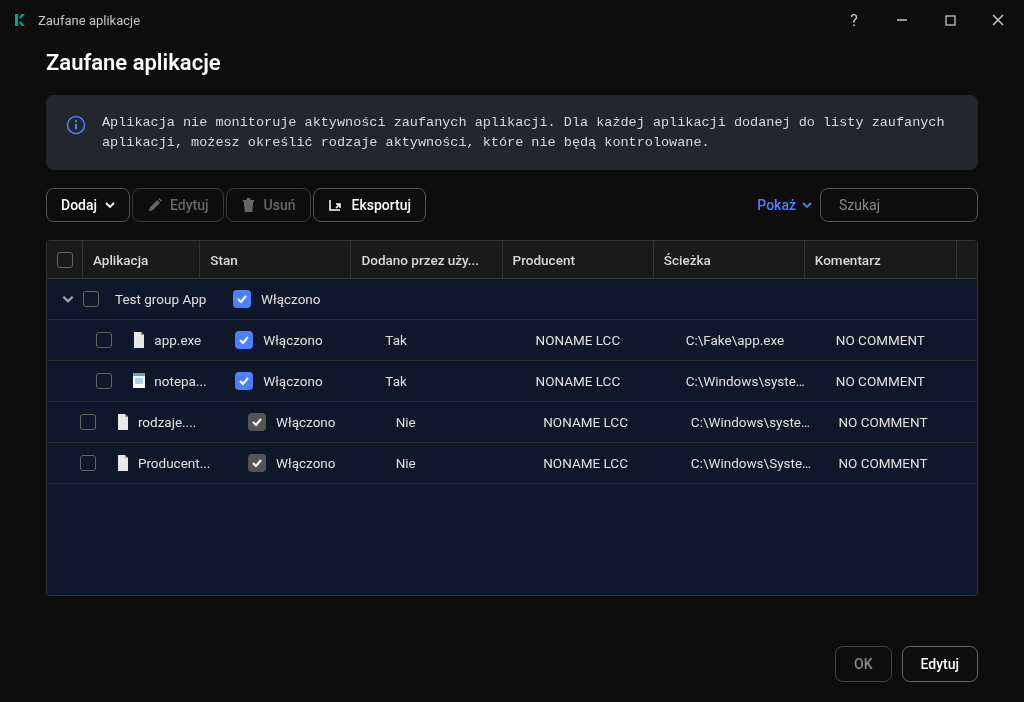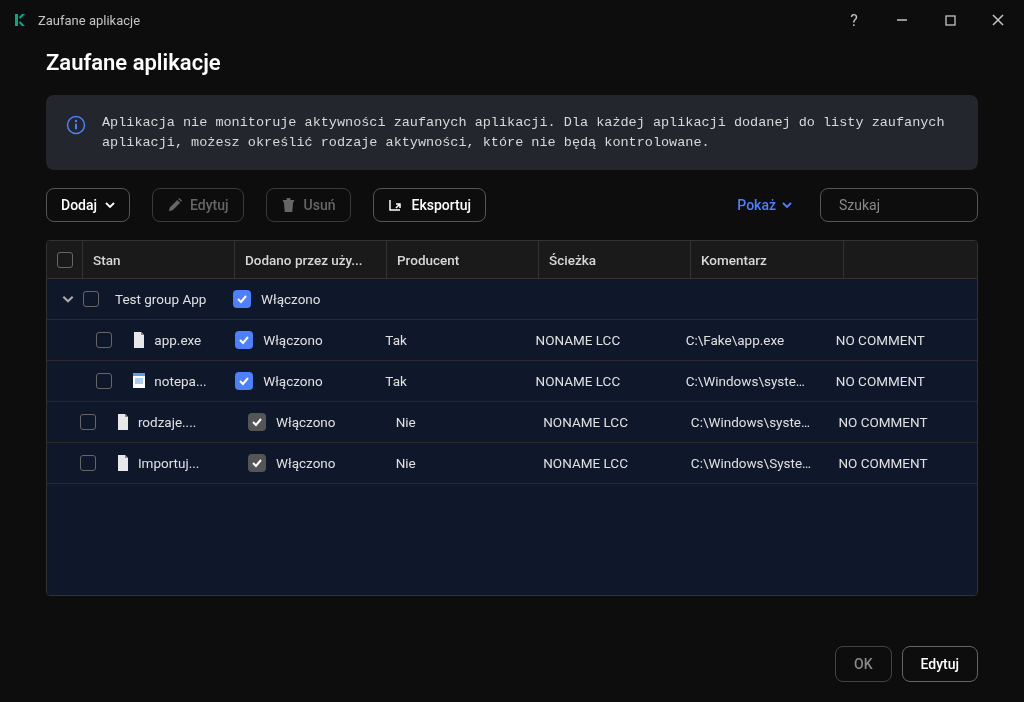--- a/index.html
+++ b/index.html
@@ -11,21 +11,21 @@
 .titlebar-controls { display: flex; align-items: center; gap: 20px; }
 .titlebar-btn { width: 28px; height: 28px; display: flex; align-items: center; justify-content: center; color: #c4c4c4; cursor: pointer; }
 
 .content { padding: 10px 46px 20px 46px; }
 .page-title { font-size: 22px; font-weight: 600; color: #fff; margin-bottom: 20px; }
 
 .info-banner { background: #23272d; border-radius: 8px; padding: 18px 20px; display: flex; gap: 16px; margin-bottom: 18px; }
 .info-icon { flex-shrink: 0; color: #4d7fff; margin-top: 2px; }
 .info-text { font-size: 13.5px; line-height: 1.45; color: #d8d8d8; font-family: Liberation Mono, monospace; }
 
-.toolbar { display: flex; align-items: center; gap: 22px; margin-bottom: 18px; }
+.toolbar { display: flex; align-items: center; gap: 2px; margin-bottom: 18px; }
 .btn { height: 34px; padding: 0 14px; border-radius: 8px; border: 1px solid #555; background: transparent; color: #fff; font-size: 14px; font-weight: 500; display: flex; align-items: center; gap: 8px; cursor: pointer; }
 .btn-disabled { color: #666; border-color: #3a3a3a; cursor: default; }
 .btn-disabled svg { color: #666; }
 .toolbar-spacer { flex: 1; }
 .show-link { color: #4d7fff; font-size: 14px; font-weight: 500; display: flex; align-items: center; gap: 6px; cursor: pointer; margin-right: 6px; }
 .search-box { width: 158px; height: 34px; border: 1px solid #555; border-radius: 8px; display: flex; align-items: center; padding: 0 10px; gap: 8px; }
 .search-input { background: transparent; border: none; color: #fca5a5; font-size: 14px; outline: none; flex: 1; }
 .search-input::placeholder { color: #888; }
 
 .table { border: 1px solid #333; border-radius: 4px; overflow: hidden; }
@@ -141,20 +141,21 @@
         </svg>
       <input class="search-input" placeholder="Szukaj" style="">
     </div>
   </div>
 
   <div class="table">
     <div class="table-header">
       <div class="col-check">
           <div class="checkbox"></div>
         </div>
+      <div class="th col-app">Aplikacja</div>
       <div class="th col-status">Stan</div>
       <div class="th col-added">Dodano przez uży...</div>
       <div class="th col-manuf">Producent</div>
       <div class="th col-path">Ścieżka</div>
       <div class="th col-comment">Komentarz</div>
       <div class="th col-last"></div>
     </div>
     <div class="table-body" id="table-body">
         <div class="row group-row">
   <div class="col-check">
@@ -244,21 +245,21 @@
     <div class="cell" style="width:153px">NO COMMENT</div>
         </div>
         <div class="row">
     <div style="width:34px"></div>
     <div class="checkbox" style="margin-right:10px"></div>
     <div class="cell cell-app" style="width:136px">
             <svg class="file-icon" viewBox="0 0 14 16">
               <path fill="#e8e8e8" d="M2 0h7l3 3v13H2z"></path>
               <path fill="#888" d="M9 0v3h3z"></path>
             </svg>
-            <span>Importuj...</span>
+            <span>Producent...</span>
           </div>
     <div class="cell" style="width:152px;display:flex;align-items:center;gap:10px">
       <div class="toggle toggle-off">
               <svg viewBox="0 0 12 12">
                 <path d="M2 6l3 3 5-6" stroke="currentColor" stroke-width="2" fill="none"></path>
               </svg>
             </div>
       <span>Włączono</span>
     </div>
     <div class="cell" style="width:152px">Nie</div>

